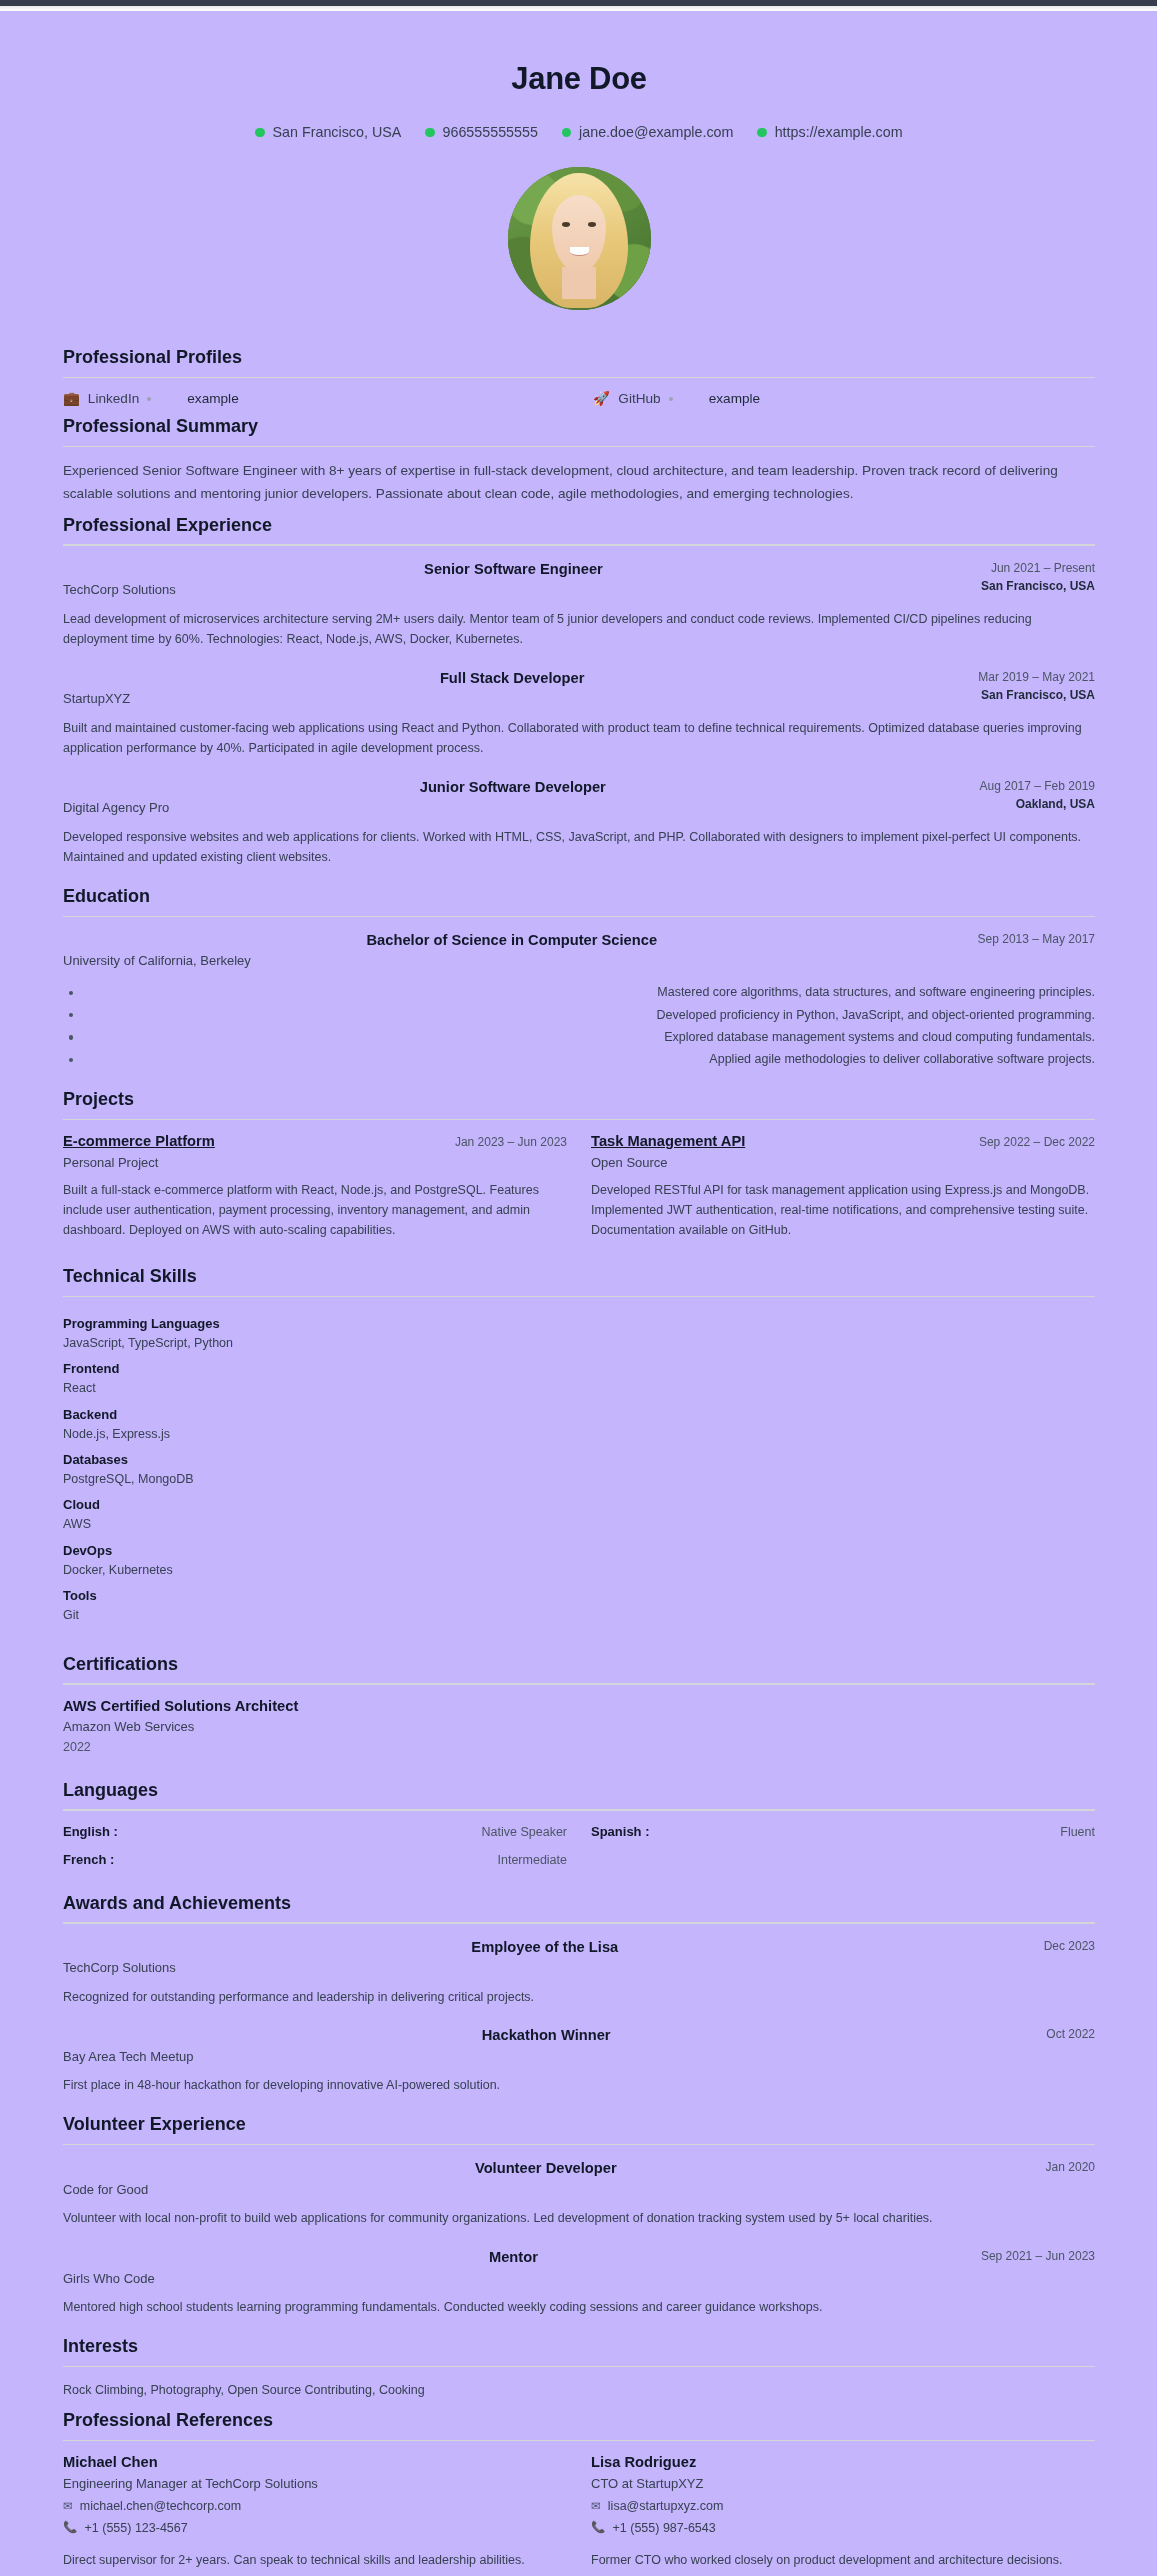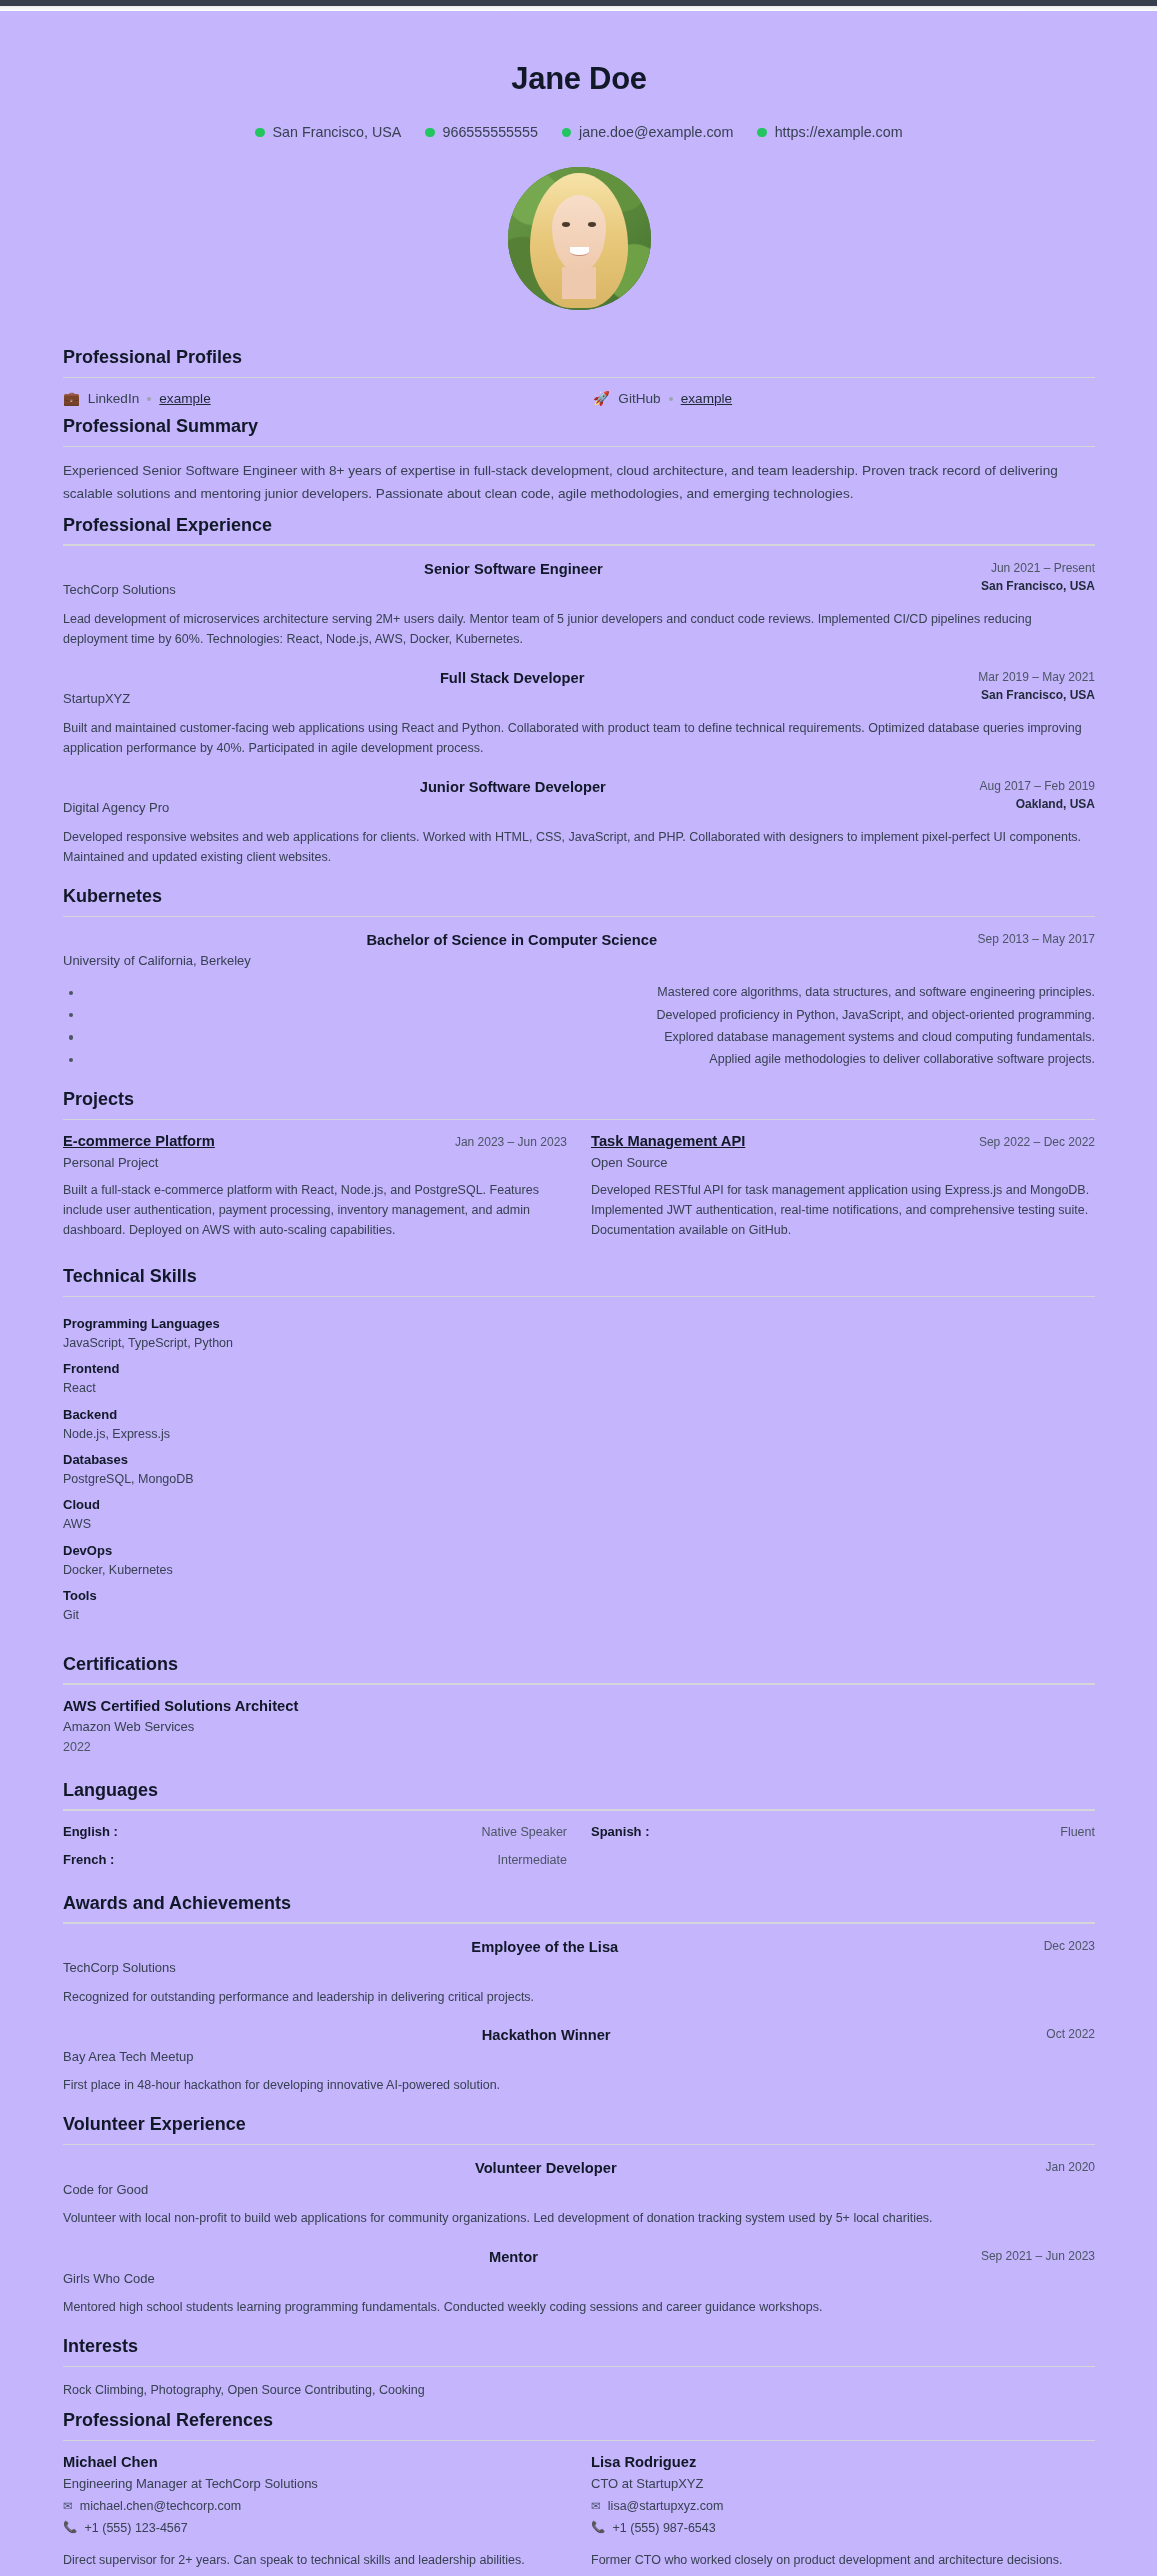--- a/index.html
+++ b/index.html
@@ -133,21 +133,21 @@
   }
   .profile-item {
     display: flex;
     align-items: center;
     gap: 7.9px;
     font-size: 13.6px;
     color: #374151;
   }
   .profile-emoji { font-size: 13.6px; line-height: 1; }
   .sep-dot { width: 4.3px; height: 4.3px; border-radius: 50%; background: #9ca3af; flex: none; }
-  .profile-link { text-decoration: underline; color: #1f2937; }
+  .profile-link { color: #1f2937; margin-left: 28px; }
 
   
   .edu-bullets { list-style: none; margin-top: 10px; }
   .edu-bullets li {
     position: relative;
     padding-left: 18.6px;
     font-size: 12.5px;
     color: #374151;
     line-height: 1.78;
     text-align: right;
@@ -338,21 +338,21 @@
         <div class="entry-right">
           <div class="e-date">Aug 2017 – Feb 2019</div>
           <div class="e-loc">Oakland, USA</div>
         </div>
       </div>
       <div class="e-desc">Developed responsive websites and web applications for clients. Worked with HTML, CSS, JavaScript, and PHP. Collaborated with designers to implement pixel-perfect UI components. Maintained and updated existing client websites.</div>
     </div>
   </div>
 
   <div class="section">
-    <div class="sec-title">Kubernetes</div>
+    <div class="sec-title">Education</div>
     <div class="sec-rule"></div>
 
     <div class="entry">
       <div class="entry-top">
         <div class="entry-left">
           <div class="e-title">Bachelor of Science in Computer Science</div>
           <div class="e-sub">University of California, Berkeley</div>
         </div>
         <div class="entry-right">
           <div class="e-date">Sep 2013 – May 2017</div>

